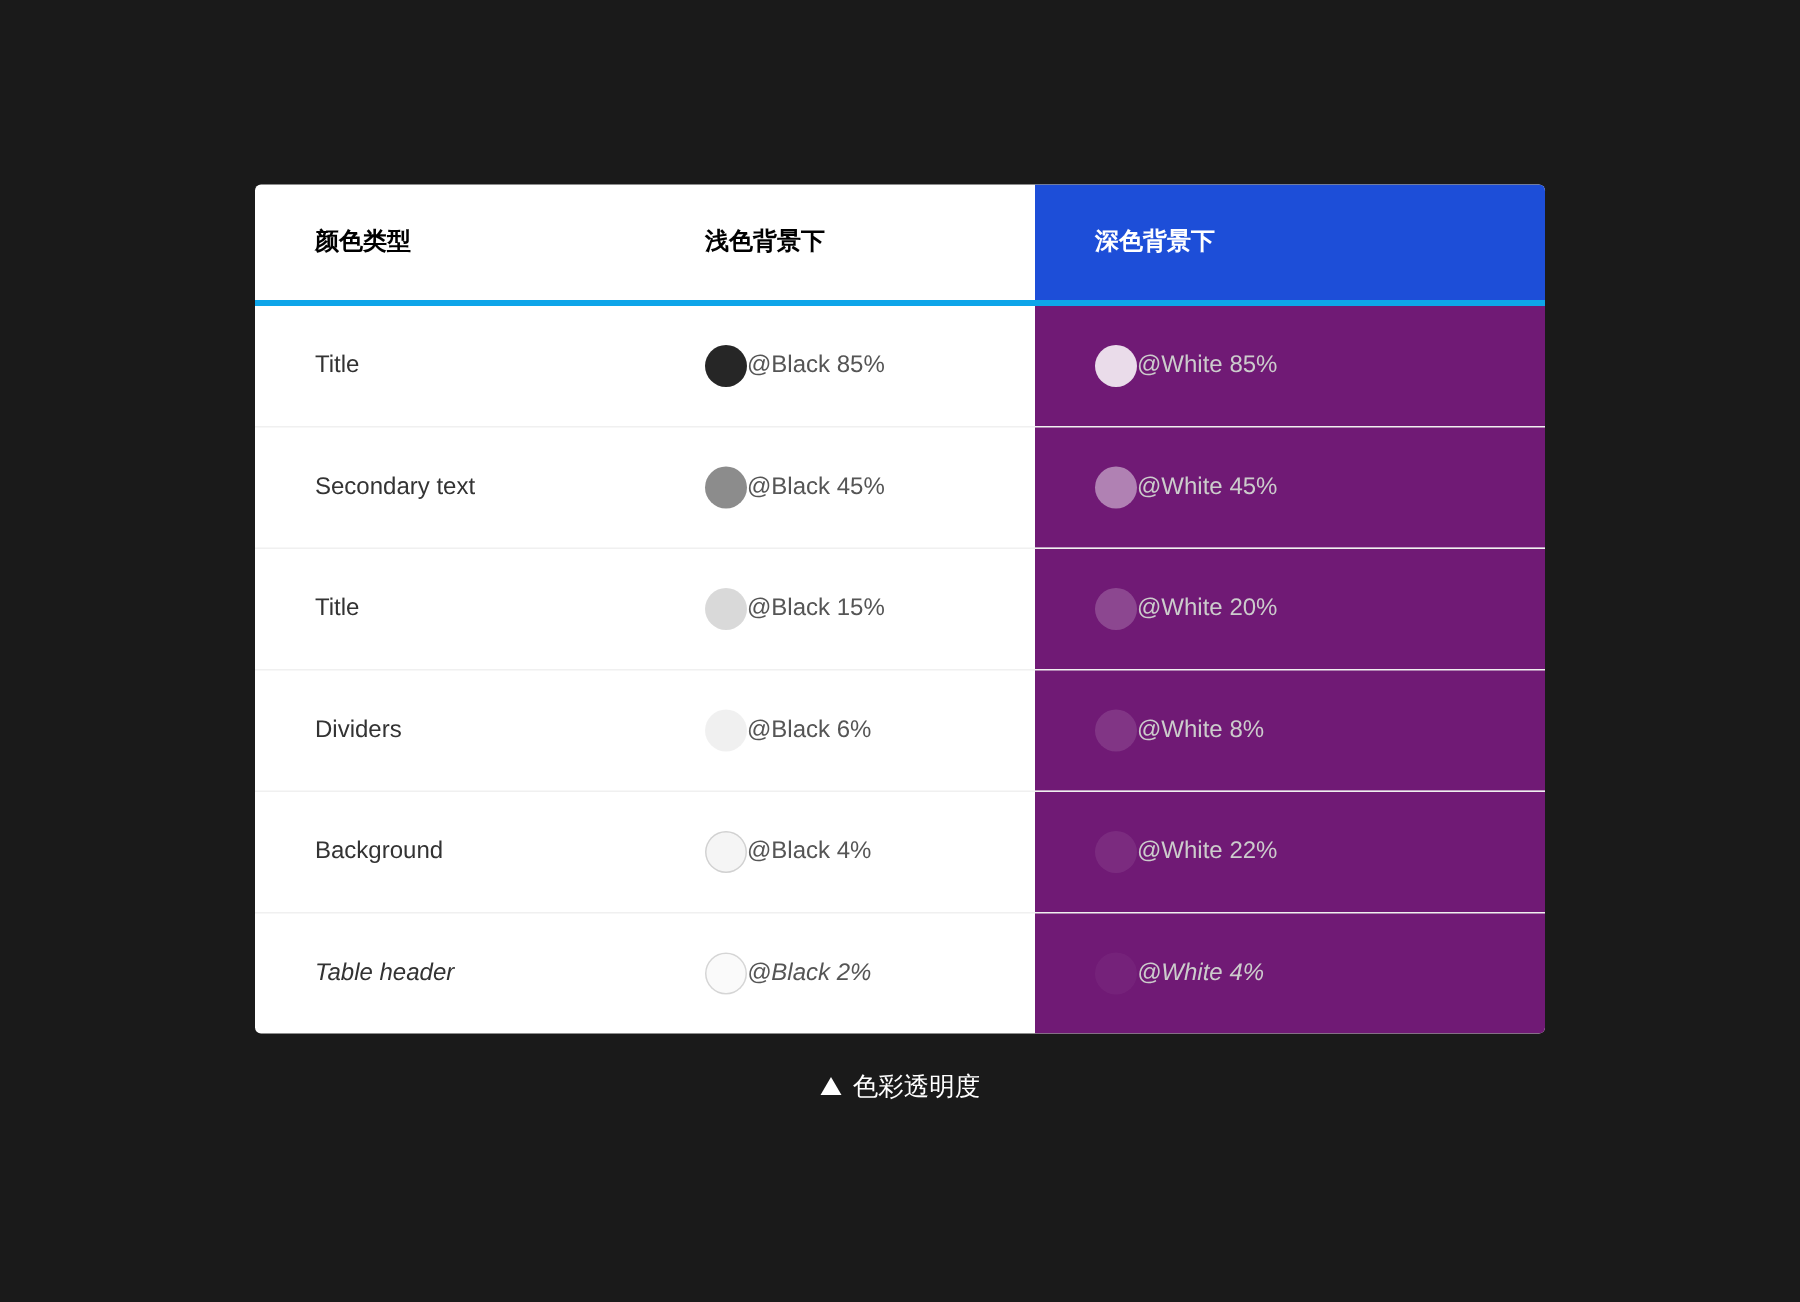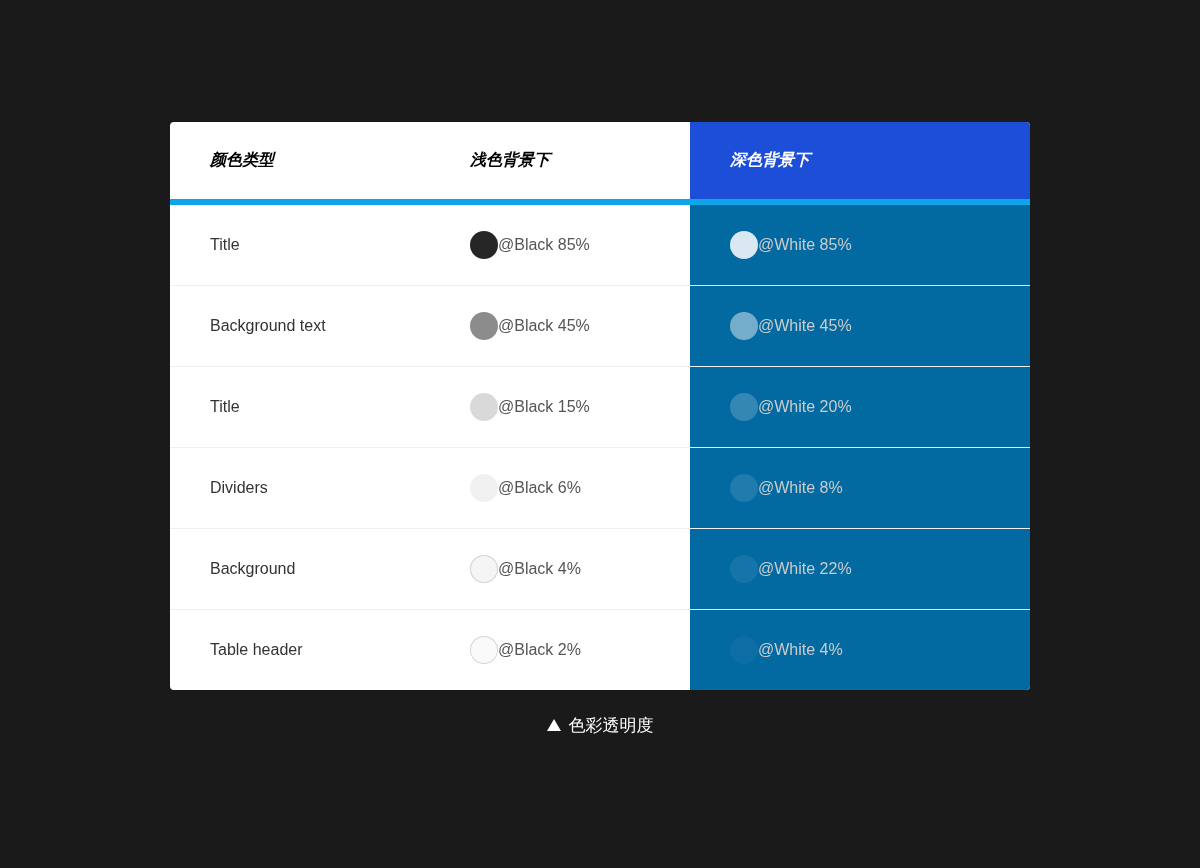--- a/index.html
+++ b/index.html
@@ -21,22 +21,21 @@
       overflow: hidden;
       width: 860px;
     }
 
     .table {
       width: 100%;
       border-collapse: collapse;
     }
 
     .table thead tr {
-      border-bottom: 6px solid #0ea5e9;
-      font-style: italic;
+      border-bottom: 4px solid #0ea5e9;
     }
 
     .table th {
       padding: 28px 40px;
       font-weight: 600;
       font-size: 16px;
       text-align: left;
     }
 
     .th-dark {
@@ -53,39 +52,40 @@
       color: #000000;
       width: 260px;
     }
 
     .table tbody tr {
       border-bottom: 1px solid #f0f0f0;
     }
 
     .table tbody tr:last-child {
       border-bottom: none;
+      font-style: italic;
     }
 
     .table td {
       padding: 26px 40px;
       font-size: 16px;
       vertical-align: middle;
     }
 
     .td-type {
       color: #333333;
       font-size: 17px;
     }
 
     .td-light {
       color: #555555;
     }
 
     .td-dark {
-      background-color: #0369a1;
+      background-color: #701a75;
       color: #cccccc;
     }
 
     .color-cell {
       display: flex;
       align-items: center;
     }
 
     .dot {
       width: 28px;
@@ -134,21 +134,21 @@
             </div>
           </td>
           <td class="td-dark">
             <div class="color-cell">
               <div class="dot" style="background-color: rgba(255, 255, 255, 0.85);"></div>
               <span>@White 85%</span>
             </div>
           </td>
         </tr>
         <tr>
-          <td class="td-type">Background text</td>
+          <td class="td-type">Secondary text</td>
           <td class="td-light">
             <div class="color-cell">
               <div class="dot" style="background-color: rgba(0, 0, 0, 0.45);"></div>
               <span>@Black 45%</span>
             </div>
           </td>
           <td class="td-dark">
             <div class="color-cell">
               <div class="dot" style="background-color: rgba(255, 255, 255, 0.45);"></div>
               <span>@White 45%</span>

